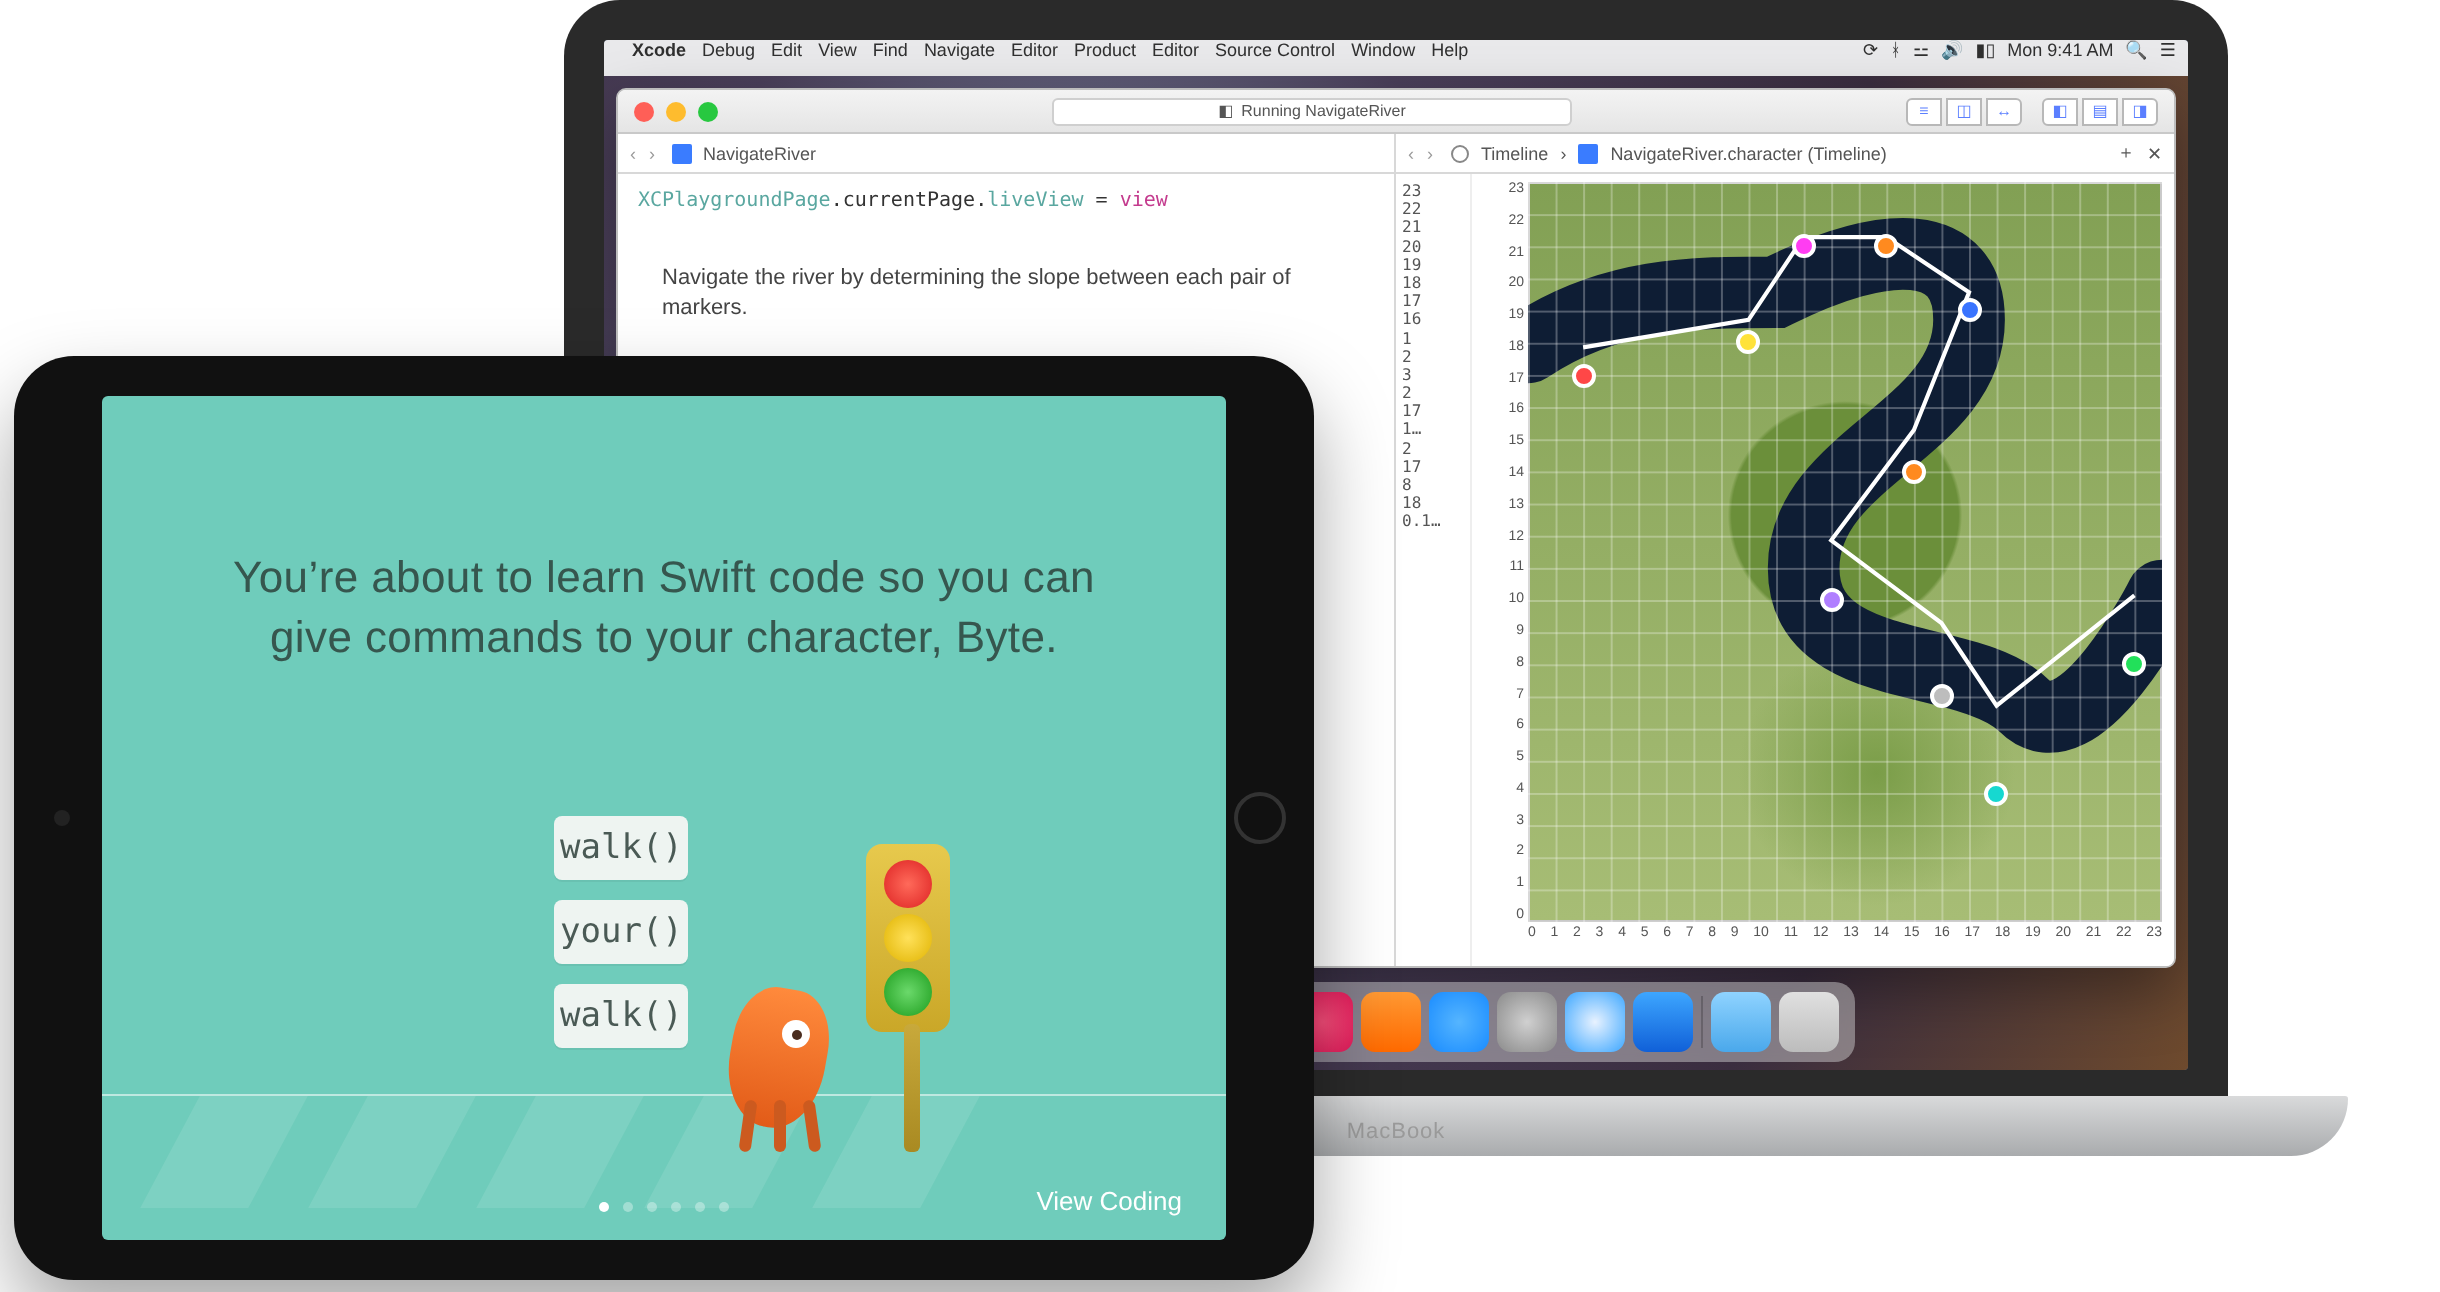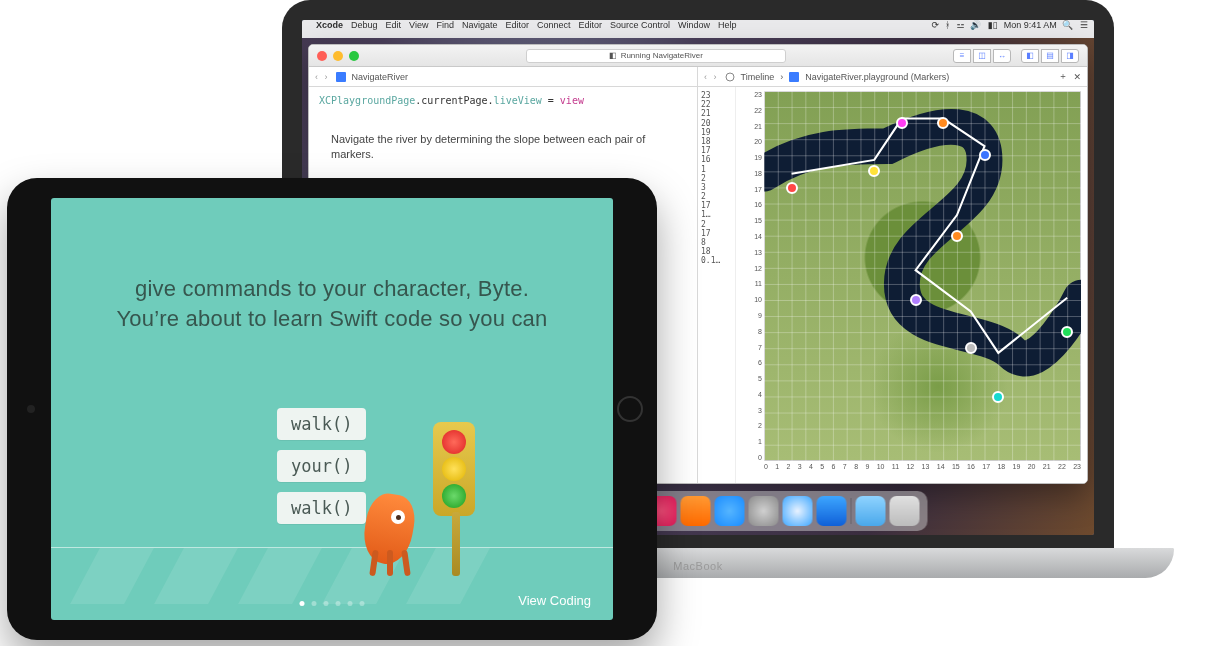--- a/index.html
+++ b/index.html
@@ -90,21 +90,21 @@
 
   
   .ipad{ position:absolute; left:7px; top:178px; width:650px; height:462px; background:#111; border-radius:30px; padding:20px 44px; box-shadow:0 20px 40px rgba(0,0,0,.35);}
   .ipad-home{ position:absolute; right:14px; top:50%; width:26px; height:26px; border:2px solid #333; border-radius:50%; transform:translateY(-50%);}
   .ipad-cam{ position:absolute; left:20px; top:50%; width:8px; height:8px; background:#222; border-radius:50%; transform:translateY(-50%);}
   .ipad-screen{ width:100%; height:100%; background:#6fccbb; border-radius:3px; position:relative; overflow:hidden;}
 
   .ipad-headline{ position:absolute; left:0; right:0; top:76px; text-align:center; color:#36564e; font-size:22px; font-weight:300; line-height:1.35; letter-spacing:.2px;}
 
   .code-chips{ position:absolute; left:226px; top:210px; display:flex; flex-direction:column; gap:10px;}
-  .chip{ background:#eef4f1; color:#4a5a55; font-family:Menlo, monospace; font-size:17px; padding:6px 14px; border-radius:4px; box-shadow:0 1px 0 rgba(0,0,0,.05);}
+  .chip{ background:#eef4f1; color:#4a5a55; font-family:Menlo, monospace; font-size:17px; padding:6px 3px; border-radius:4px; box-shadow:0 1px 0 rgba(0,0,0,.05);}
 
   
   .ground{position:absolute; left:0; right:0; bottom:72px; height:1px; background:rgba(255,255,255,.55);}
   .crosswalk{position:absolute; left:34px; bottom:16px; display:flex; gap:30px;}
   .crosswalk span{ width:54px; height:56px; background:rgba(255,255,255,.10); transform:skewX(-28deg);}
 
   
   .byte{ position:absolute; left:300px; bottom:44px; width:80px; height:100px;}
   .byte .body{ position:absolute; left:14px; top:18px; width:48px; height:70px; background:linear-gradient(#ff8a3c,#e25b18); border-radius:40% 40% 48% 48%; transform:rotate(10deg);}
   .byte .eye{ position:absolute; left:40px; top:34px; width:14px; height:14px; background:#fff; border-radius:50%;}
@@ -135,21 +135,21 @@
 
       <div class="menubar">
         <span class="apple"></span>
         <b>Xcode</b>
         <span>Debug</span>
         <span>Edit</span>
         <span>View</span>
         <span>Find</span>
         <span>Navigate</span>
         <span>Editor</span>
-        <span>Connect</span>
+        <span>Product</span>
         <span>Editor</span>
         <span>Source Control</span>
         <span>Window</span>
         <span>Help</span>
         <span class="spacer"></span>
         <span class="status">
           <span>⟳</span>
           <span>ᚼ</span>
           <span>⚍</span>
           <span>🔊</span>
@@ -202,21 +202,21 @@
                     <circle cx="5" cy="5" r="4" fill="none" stroke="#888"></circle>
                   </svg>
               </span>
               <span>Timeline</span>
               <span>›</span>
               <span class="pb-icon">
                 <svg viewBox="0 0 10 10">
                     <rect width="10" height="10" rx="1" fill="#3a7cff"></rect>
                   </svg>
               </span>
-              <span>NavigateRiver.playground (Markers)</span>
+              <span>NavigateRiver.character (Timeline)</span>
               <span style="flex:1"></span>
               <span>＋</span>
               <span>✕</span>
             </div>
           </div>
 
           <div class="xcode-body">
 
             <div class="xcode-left">
               <div class="xcode-code">
@@ -353,22 +353,22 @@
   </div>
   <div class="macbook-base"></div>
   <div class="macbook-label">MacBook</div>
 </div>
 
 <div class="ipad">
   <span class="ipad-cam"></span>
   <div class="ipad-screen">
 
     <div class="ipad-headline">
+      <div>You’re about to learn Swift code so you can</div>
       <div>give commands to your character, Byte.</div>
-      <div>You’re about to learn Swift code so you can</div>
     </div>
 
     <div class="code-chips">
       <span class="chip">walk()</span>
       <span class="chip">your()</span>
       <span class="chip">walk()</span>
     </div>
 
     <div class="ground"></div>
     <div class="crosswalk">

